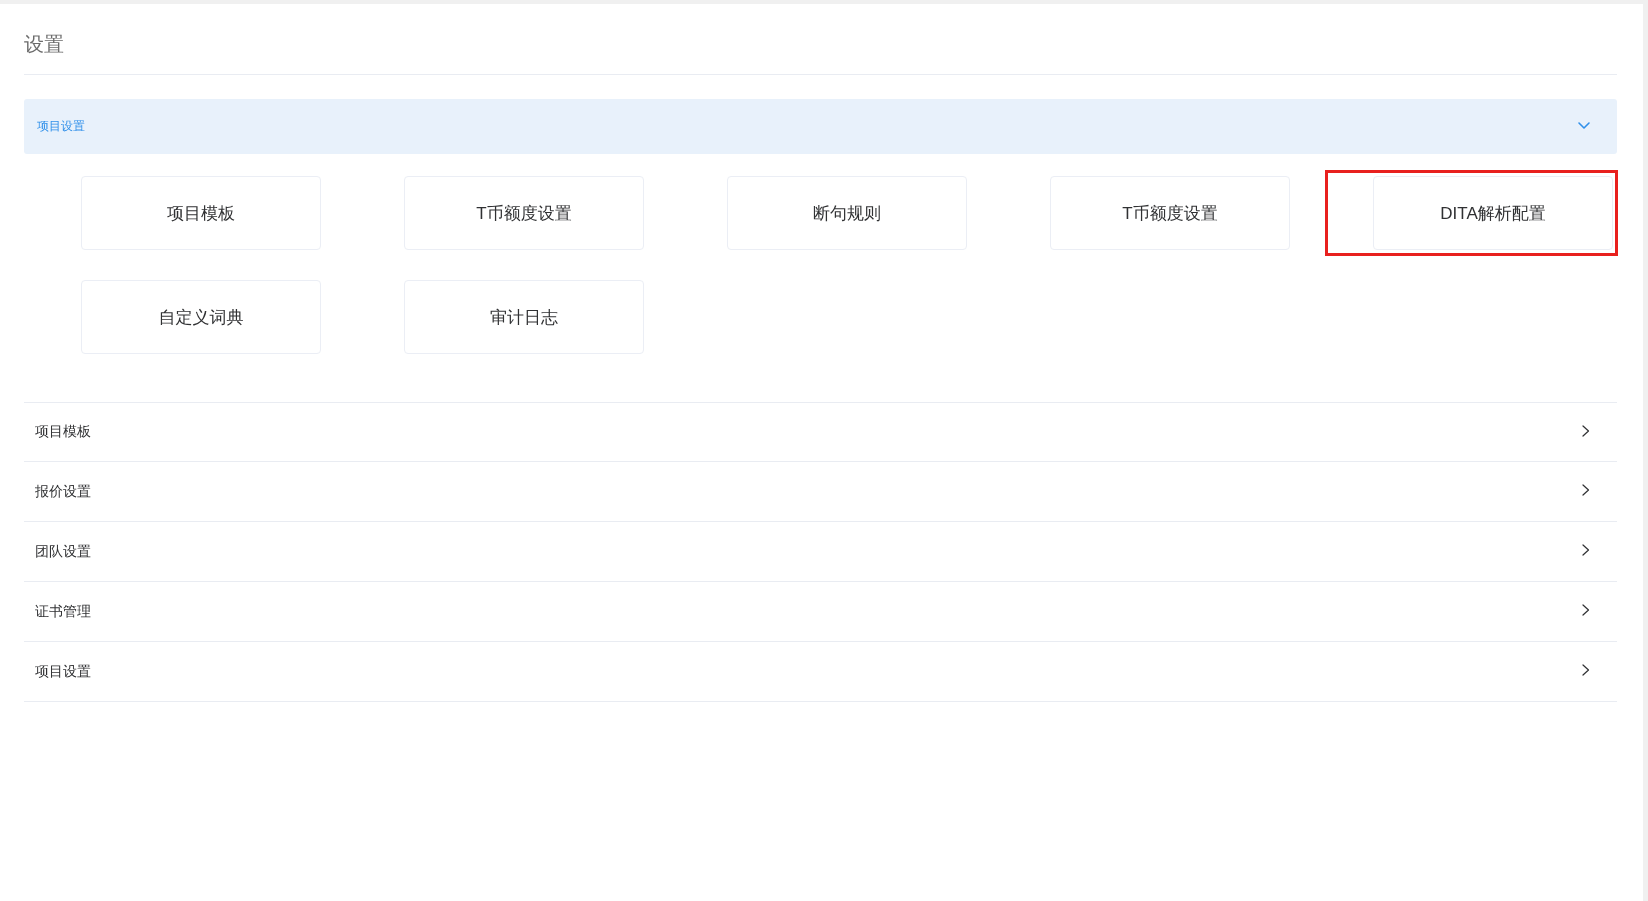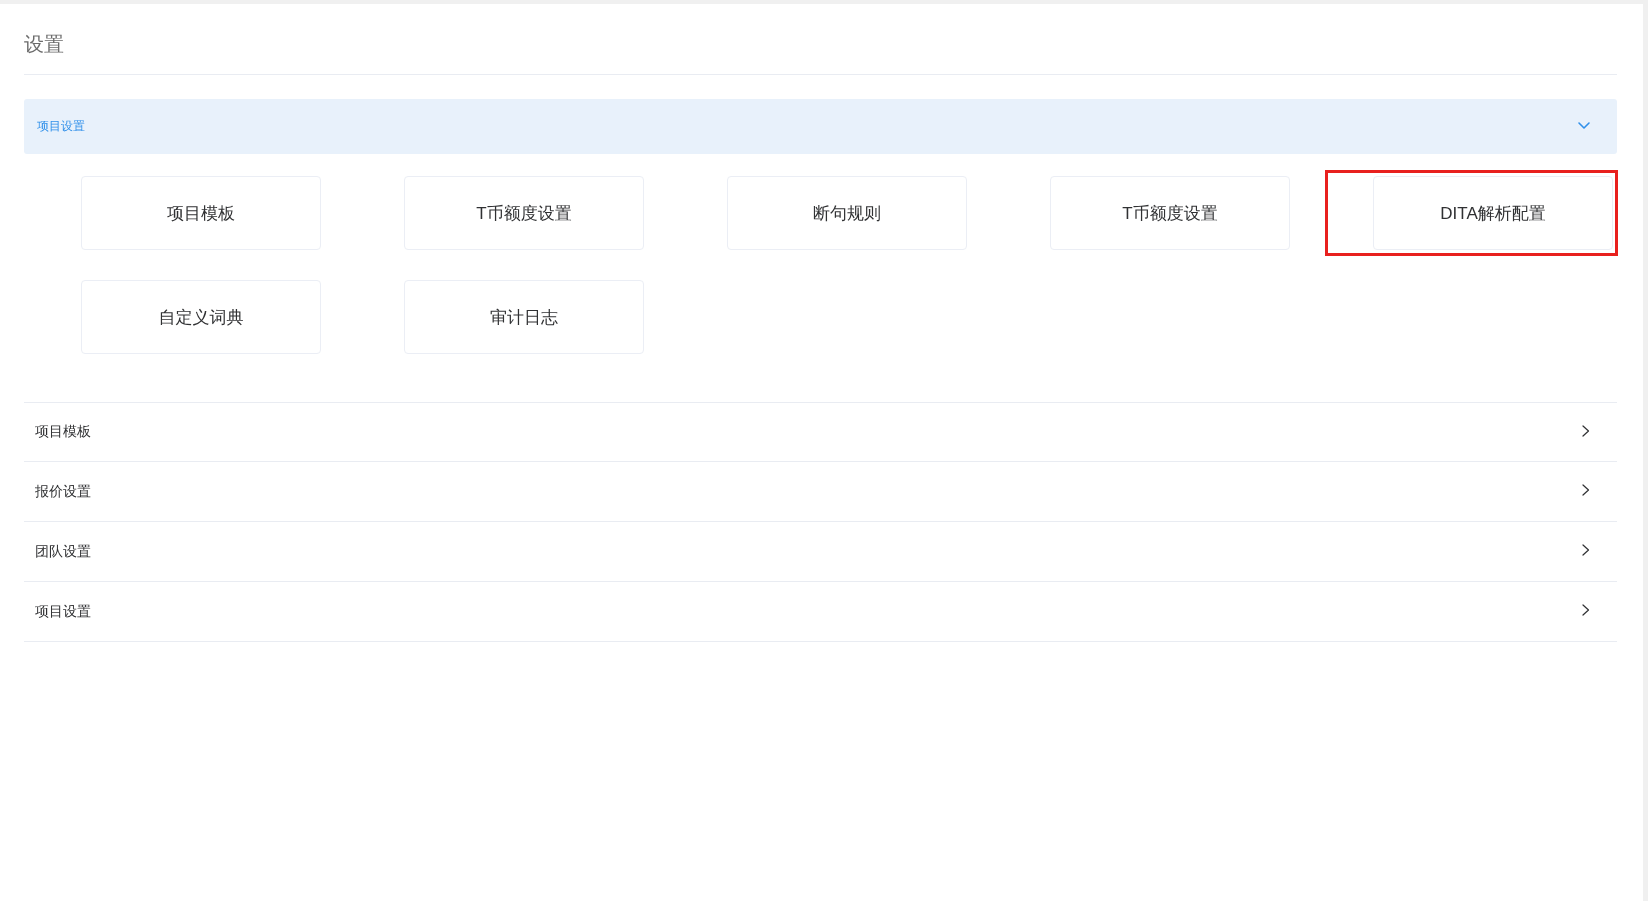--- a/index.html
+++ b/index.html
@@ -111,20 +111,28 @@
 
     <div class="section-row">
       <span>团队设置</span>
       <span class="chev">
         <svg width="14" height="14" viewBox="0 0 14 14" fill="none">
           <polyline points="5,2 10.5,7 5,12" stroke="#303133" stroke-width="1.2" fill="none" stroke-linecap="round" stroke-linejoin="round"></polyline>
         </svg>
       </span>
     </div>
 
+    <div class="section-row">
+      <span>证书管理</span>
+      <span class="chev">
+        <svg width="14" height="14" viewBox="0 0 14 14" fill="none">
+          <polyline points="5,2 10.5,7 5,12" stroke="#303133" stroke-width="1.2" fill="none" stroke-linecap="round" stroke-linejoin="round"></polyline>
+        </svg>
+      </span>
+    </div>
 
     <div class="section-row">
       <span>项目设置</span>
       <span class="chev">
         <svg width="14" height="14" viewBox="0 0 14 14" fill="none">
           <polyline points="5,2 10.5,7 5,12" stroke="#303133" stroke-width="1.2" fill="none" stroke-linecap="round" stroke-linejoin="round"></polyline>
         </svg>
       </span>
     </div>
 

